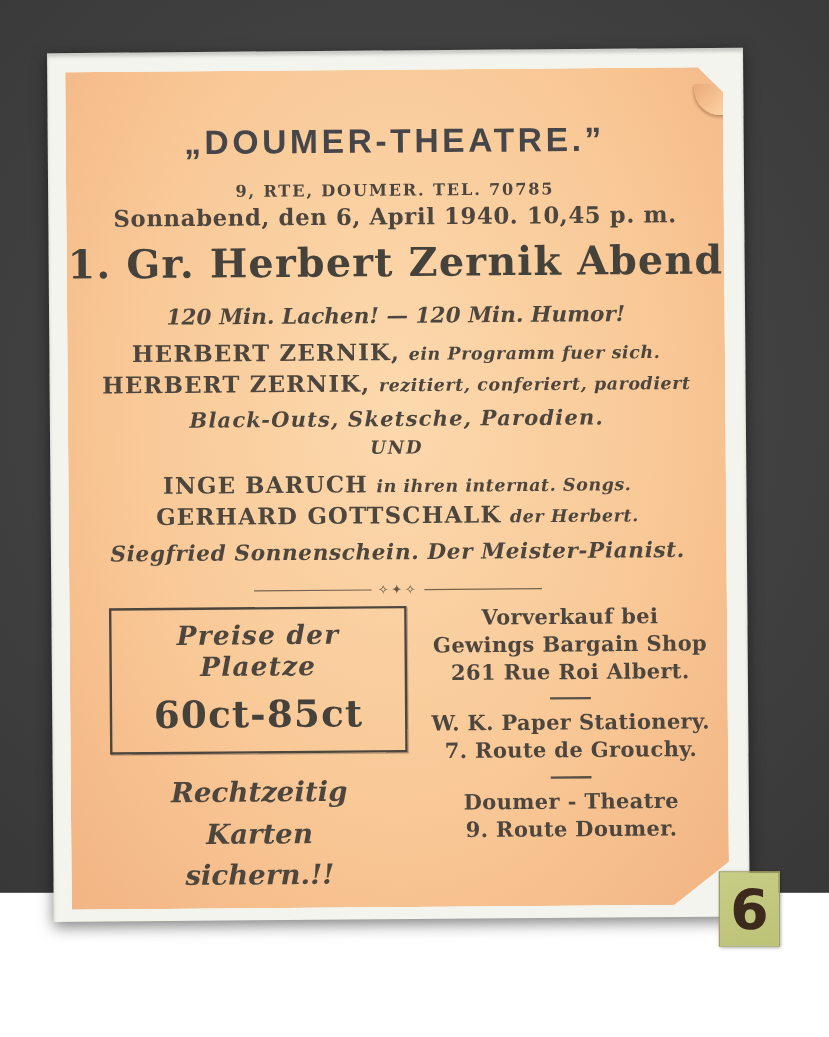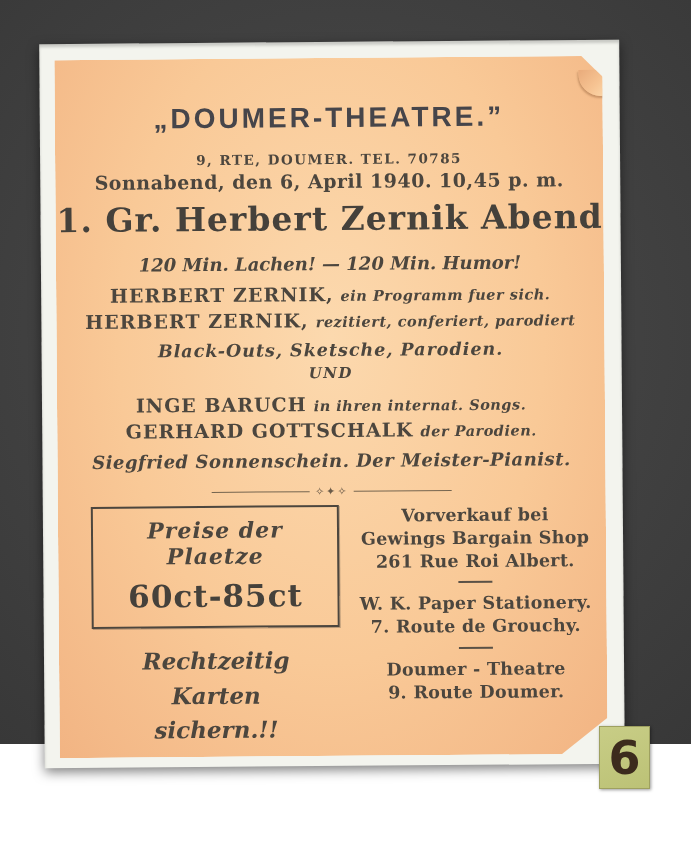--- a/index.html
+++ b/index.html
@@ -139,21 +139,21 @@
 
       <div class="blackouts">Black-Outs, Sketsche, Parodien.</div>
       <div class="und">UND</div>
 
       <div class="prog-line performer-1">
         <span class="prog-name">INGE BARUCH</span>
         <span class="prog-desc">in ihren internat. Songs.</span>
       </div>
       <div class="prog-line tight">
         <span class="prog-name">GERHARD GOTTSCHALK</span>
-        <span class="prog-desc">der Parodien.</span>
+        <span class="prog-desc">der Herbert.</span>
       </div>
 
       <div class="pianist">Siegfried Sonnenschein. Der Meister-Pianist.</div>
 
       <div class="divider">
         <span class="dline"></span>
         <span class="orn">✧✦✧</span>
         <span class="dline"></span>
       </div>
 

